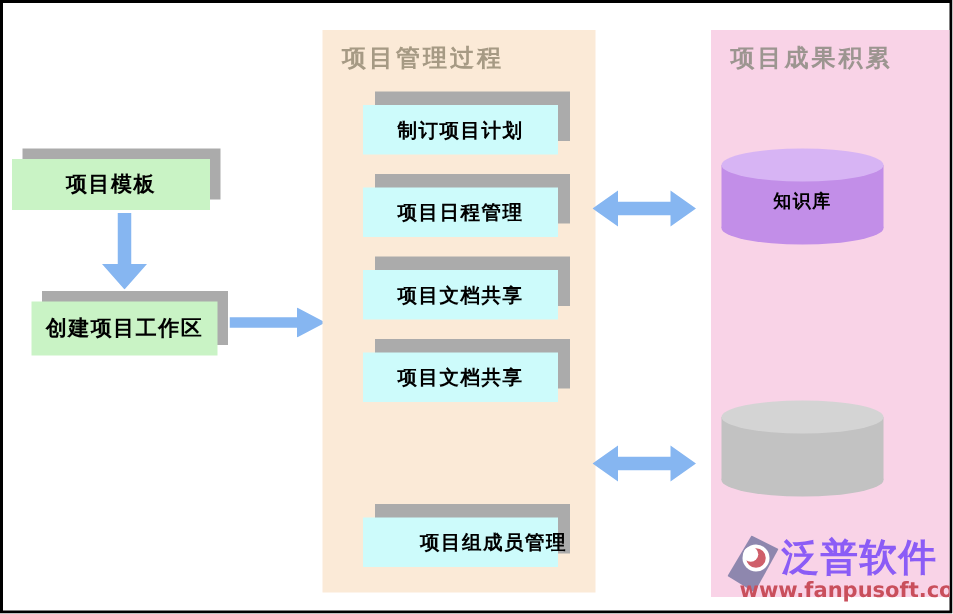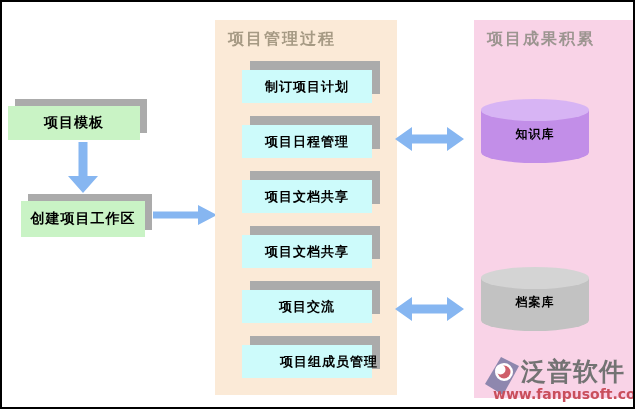--- a/index.html
+++ b/index.html
@@ -55,21 +55,21 @@
   .cyl-label{
     position:absolute;left:0;top:12px;width:110px;height:48px;
     display:flex;align-items:center;justify-content:center;
     font-size:12px;font-weight:bold;color:#000;letter-spacing:1px;
   }
   
   .watermark{position:absolute;right:8px;bottom:4px;width:140px;height:46px;}
   .wm-logo{position:absolute;left:0;top:0;}
   .wm-brand{
     position:absolute;left:36px;top:-2px;
-    font-size:25px;font-weight:bold;color:#737373;letter-spacing:1px;white-space:nowrap;
+    font-size:25px;font-weight:bold;color:#8b5cf6;letter-spacing:1px;white-space:nowrap;
   }
   .wm-site{
     position:absolute;left:8px;top:29px;
     font-size:14px;font-weight:bold;color:#c94f5c;white-space:nowrap;
   }
 </style>
 </head>
 <body>
 
 <div class="canvas">
@@ -89,21 +89,20 @@
   <svg class="arrow arrow-right" width="64" height="20" viewBox="0 0 64 20">
     <polygon points="0,6.5 45,6.5 45,0 64,10 45,20 45,13.5 0,13.5" fill="#86b6f1"></polygon>
   </svg>
 
   <div class="panel panel-process">
     <div class="panel-title">项目管理过程</div>
     <div class="step-box" style="top:50px;">制订项目计划</div>
     <div class="step-box" style="top:160px;">项目文档共享</div>
     <div class="step-box" style="top:105px;">项目日程管理</div>
     <div class="step-box" style="top:215px;">项目文档共享</div>
-    <div class="step-box" style="top:270px;">项目交流</div>
     <div class="step-box" style="top:325px;padding-left:44px;">项目组成员管理</div>
   </div>
 
   <svg class="arrow arrow-lr-1" width="69" height="26" viewBox="0 0 69 26">
     <polygon points="0,13 17,1 17,8.5 52,8.5 52,1 69,13 52,25 52,17.5 17,17.5 17,25" fill="#86b6f1"></polygon>
   </svg>
   <svg class="arrow arrow-lr-2" width="69" height="26" viewBox="0 0 69 26">
     <polygon points="0,13 17,1 17,8.5 52,8.5 52,1 69,13 52,25 52,17.5 17,17.5 17,25" fill="#86b6f1"></polygon>
   </svg>
 
@@ -119,21 +118,20 @@
     </svg>
     <div class="cyl-label">知识库</div>
   </div>
 
   <div class="cylinder cyl-archive">
     <svg width="110" height="66" viewBox="0 0 110 66">
       <ellipse cx="55" cy="54" rx="54" ry="11" fill="#c2c2c2"></ellipse>
       <rect x="1" y="12" width="108" height="42" fill="#c2c2c2"></rect>
       <ellipse cx="55" cy="12" rx="54" ry="11" fill="#d4d4d4"></ellipse>
     </svg>
-    <div class="cyl-label">档案库</div>
   </div>
 
   <div class="watermark">
     <svg class="wm-logo" width="34" height="38" viewBox="0 0 34 38">
       <polygon points="16,0 34,9 18,38 0,27" fill="#8e87ae"></polygon>
       <circle cx="19" cy="15" r="9" fill="#ffffff"></circle>
       <circle cx="19" cy="15" r="6.5" fill="#cf5f6a"></circle>
       <circle cx="15.5" cy="12.5" r="5" fill="#ffffff"></circle>
     </svg>
     <div class="wm-brand">泛普软件</div>

